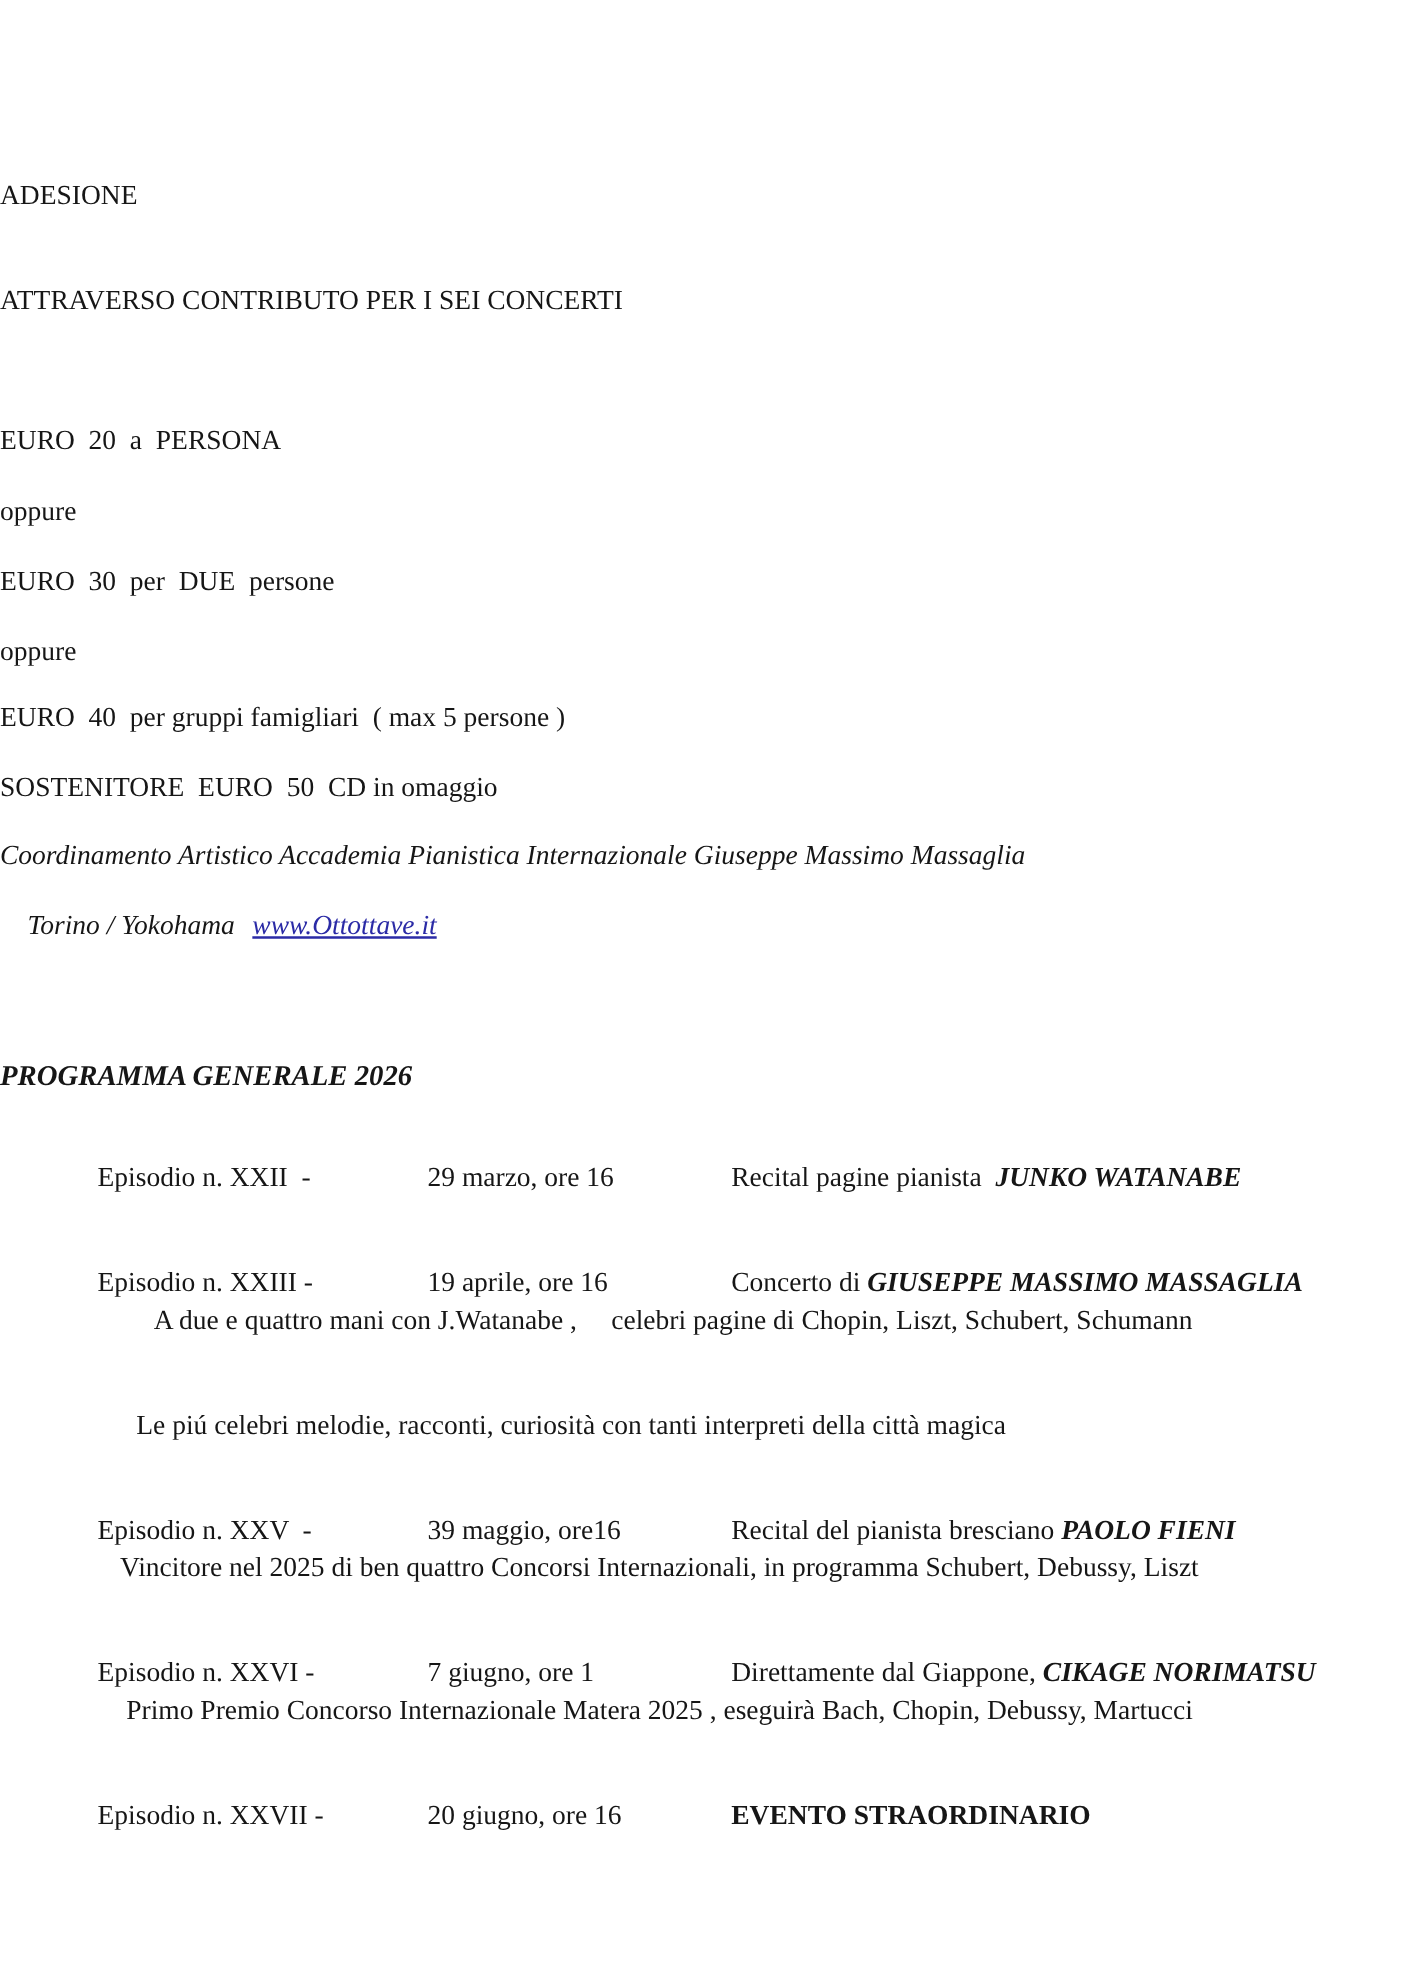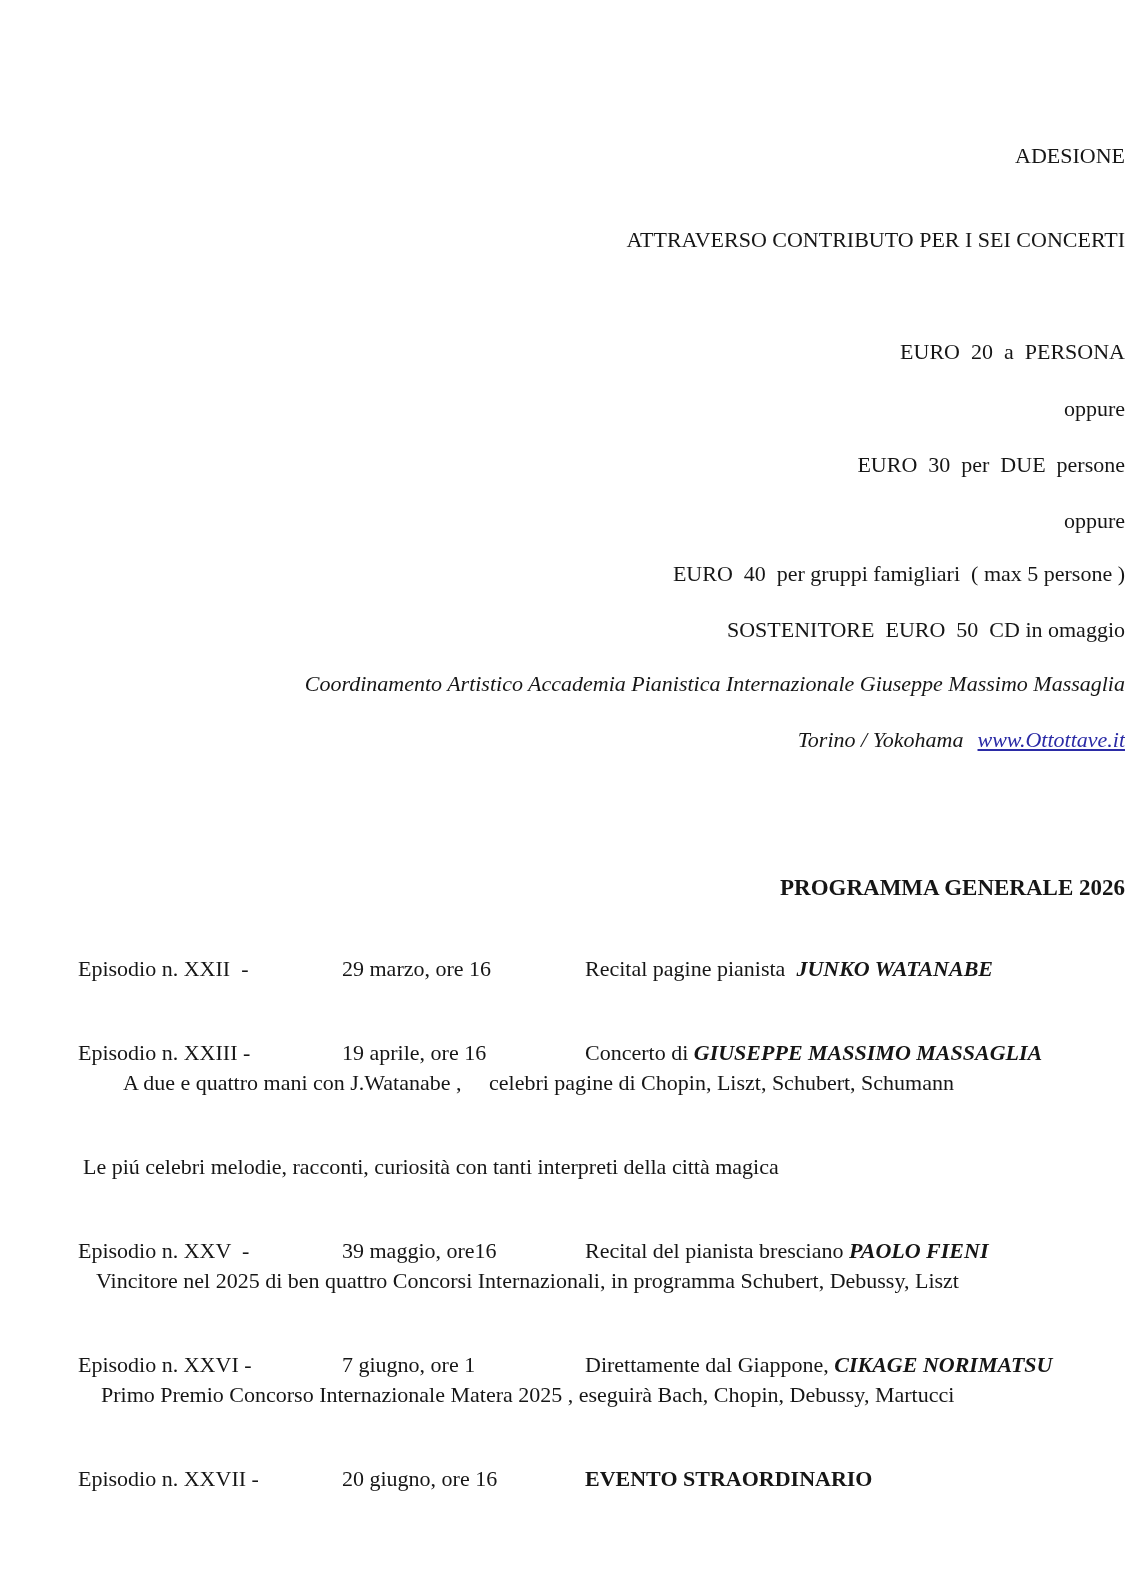--- a/index.html
+++ b/index.html
@@ -10,40 +10,41 @@
     box-sizing:border-box;
     margin:0 auto;
     background:#ffffff;
     color:#161616;
     font-family:"Liberation Serif","DejaVu Serif",serif;
     font-size:22px;
     padding-top:86px;
     overflow:hidden;
   }
   .cline{
-    text-align:right;
+    text-align:left;
     white-space:pre-wrap;
     line-height:28px;
   }
   .mt25{margin-top:25px;}
   .mt26{margin-top:26px;}
   .mt27{margin-top:27px;}
   .mt28{margin-top:28px;}
   .mt29{margin-top:29px;}
   .italic{font-style:italic;}
   .weblink{
     font-style:italic;
     text-decoration:underline;
     margin-left:14px;
     cursor:pointer;
   }
   .program-title{
     font-weight:bold;
+    font-style:italic;
     font-size:23px;
-    margin-top:92px;
+    margin-top:65px;
   }
   .episodes{margin-top:52px;}
   .ep + .ep{margin-top:54px;}
   .ep-l1{
     display:flex;
     padding-left:78px;
     line-height:30px;
     white-space:pre-wrap;
     gap:24px;
   }
@@ -51,21 +52,21 @@
   .ep-date{flex:0 0 219px;}
   .ep-desc{flex:1;}
   .hl{font-weight:bold;font-style:italic;}
   .bold-upr{font-weight:bold;}
   .ep-l2{
     line-height:30px;
     white-space:pre-wrap;
   }
   .ind-1{padding-left:144px;}
   .ind-2{padding-left:123px;}
-  .ind-3{padding-left:83px;}
+  .ind-3{padding-left:109px;}
   .ind-4{padding-left:96px;}
   .ind-5{padding-left:101px;}
 </style>
 </head>
 <body>
 
 <div class="page">
 
   <div class="cline">
     <div>ADESIONE</div>

